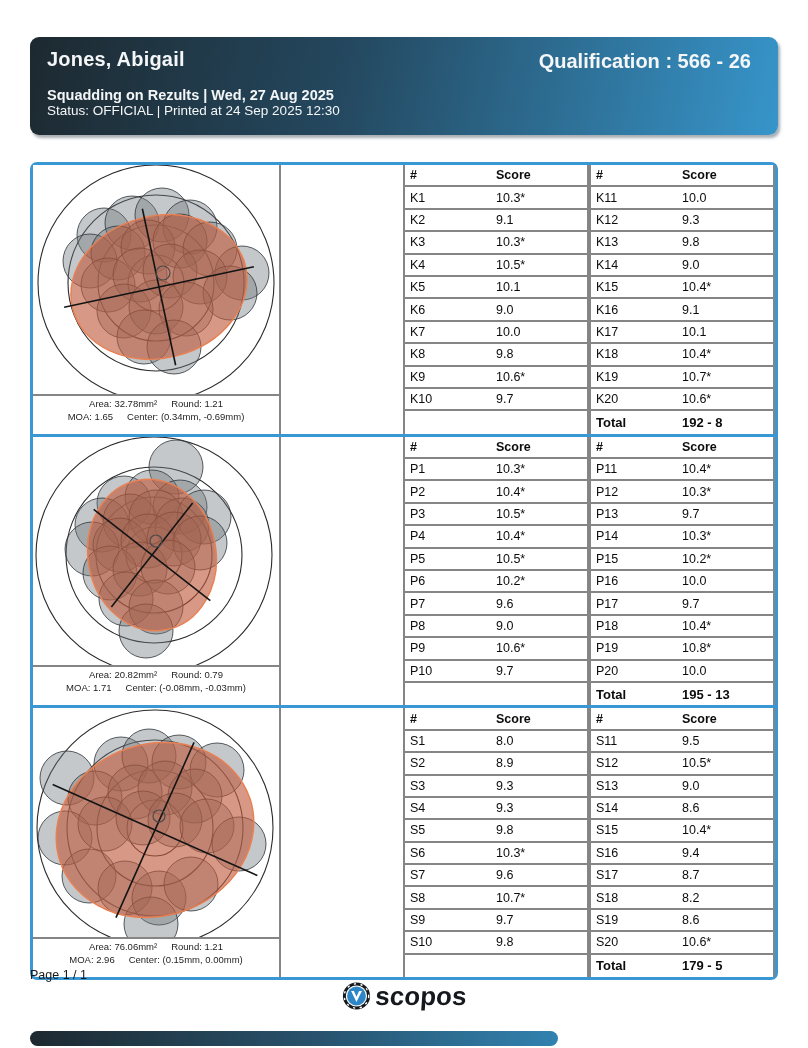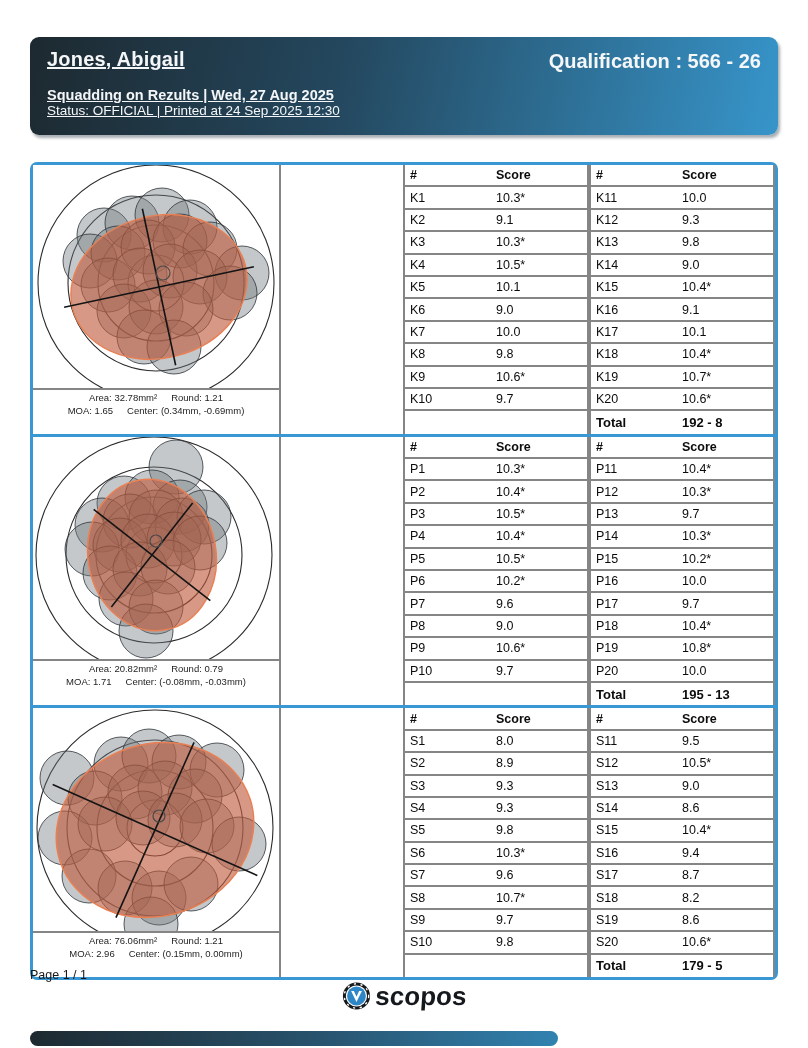--- a/index.html
+++ b/index.html
@@ -6,38 +6,37 @@
   body{
     width:808px;height:1048px;background:#ffffff;position:relative;overflow:hidden;
     font-family:"Liberation Sans","DejaVu Sans",sans-serif;color:#111;
   }
   
   .report-header{
     position:absolute;left:30px;top:37px;width:748px;height:98px;box-sizing:border-box;
     border-radius:9px;padding:11px 16px 0 17px;color:#f4f6f8;
     background:linear-gradient(102deg,#1d2930 0%,#24485f 42%,#3795ca 100%);
     box-shadow:2px 3px 3px rgba(35,50,62,.4);
-    text-decoration:underline;
   }
   .hdr-name{font-size:20px;font-weight:bold;letter-spacing:.2px;}
   .hdr-line{font-size:14.5px;font-weight:bold;margin-top:16px;}
   .hdr-status{font-size:13.5px;font-weight:normal;margin-top:0;}
-  .hdr-qual{position:absolute;right:17px;top:13px;font-size:20px;font-weight:bold;}
+  .hdr-qual{position:absolute;right:27px;top:13px;font-size:20px;font-weight:bold;}
   
   .content-frame{
     position:absolute;left:30px;top:162px;width:748px;height:818px;box-sizing:border-box;
     border:3px solid #3998d4;border-radius:7px;display:flex;flex-direction:column;background:#fff;
   }
   .section{flex:1;display:flex;min-height:0;}
   .section + .section{border-top:3px solid #3998d4;}
   .target-col{width:248px;box-sizing:border-box;border-right:2px solid #858585;display:flex;flex-direction:column;}
   .target-draw{flex:1;position:relative;overflow:hidden;background:#fff;}
   .target-draw svg{position:absolute;left:0;top:0;display:block;}
   .target-stats{
-    height:46px;box-sizing:border-box;border-top:2px solid #858585;text-align:center;
+    height:40px;box-sizing:border-box;border-top:2px solid #858585;text-align:center;
     font-size:9.5px;line-height:13px;color:#1d1d1d;padding-top:1px;
   }
   .target-stats .sp{margin:0 7px;}
   .gap-col{flex:1;}
   .score-table{width:186px;box-sizing:border-box;border-left:2px solid #858585;border-right:2px solid #858585;display:flex;flex-direction:column;background:#fff;}
   .trow{height:22.4px;box-sizing:border-box;border-bottom:2px solid #858585;display:flex;align-items:center;font-size:12.5px;color:#0c0c0c;}
   .trow .c1{width:50%;padding-left:5px;box-sizing:border-box;white-space:nowrap;}
   .trow .c2{flex:1;white-space:nowrap;}
   .trow.header{font-weight:bold;}
   .trow.last{flex:1;border-bottom:none;}

